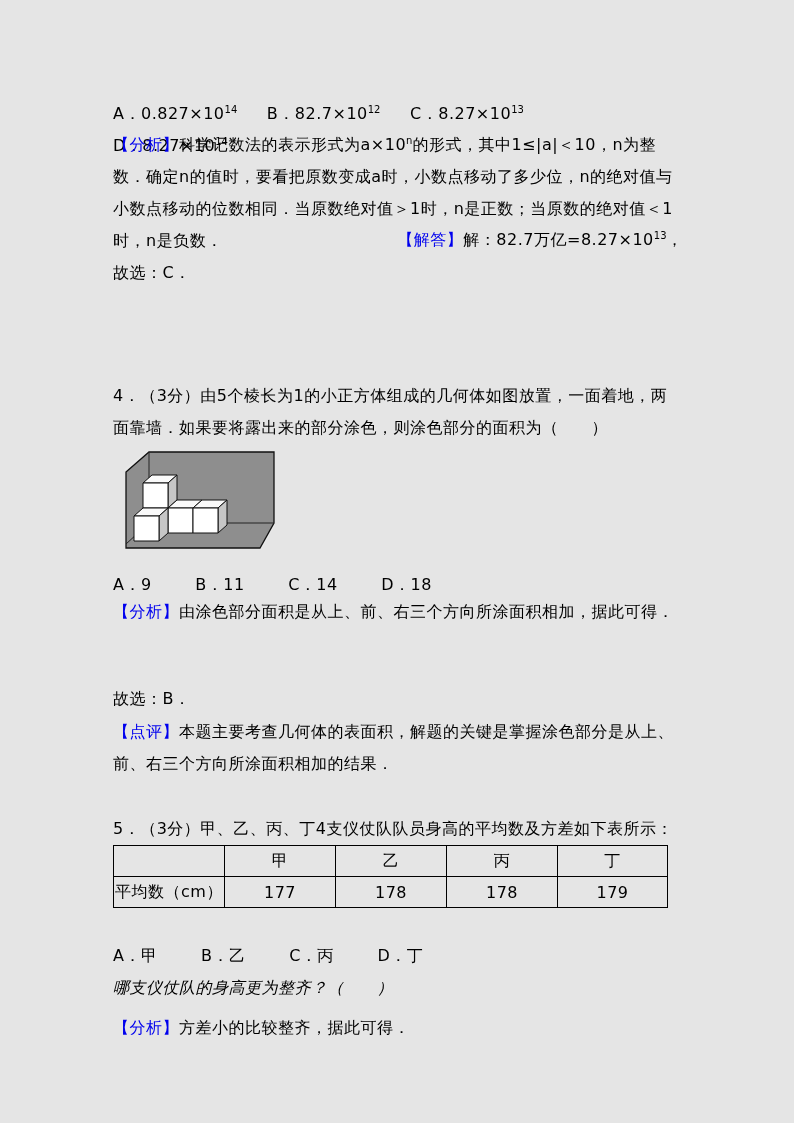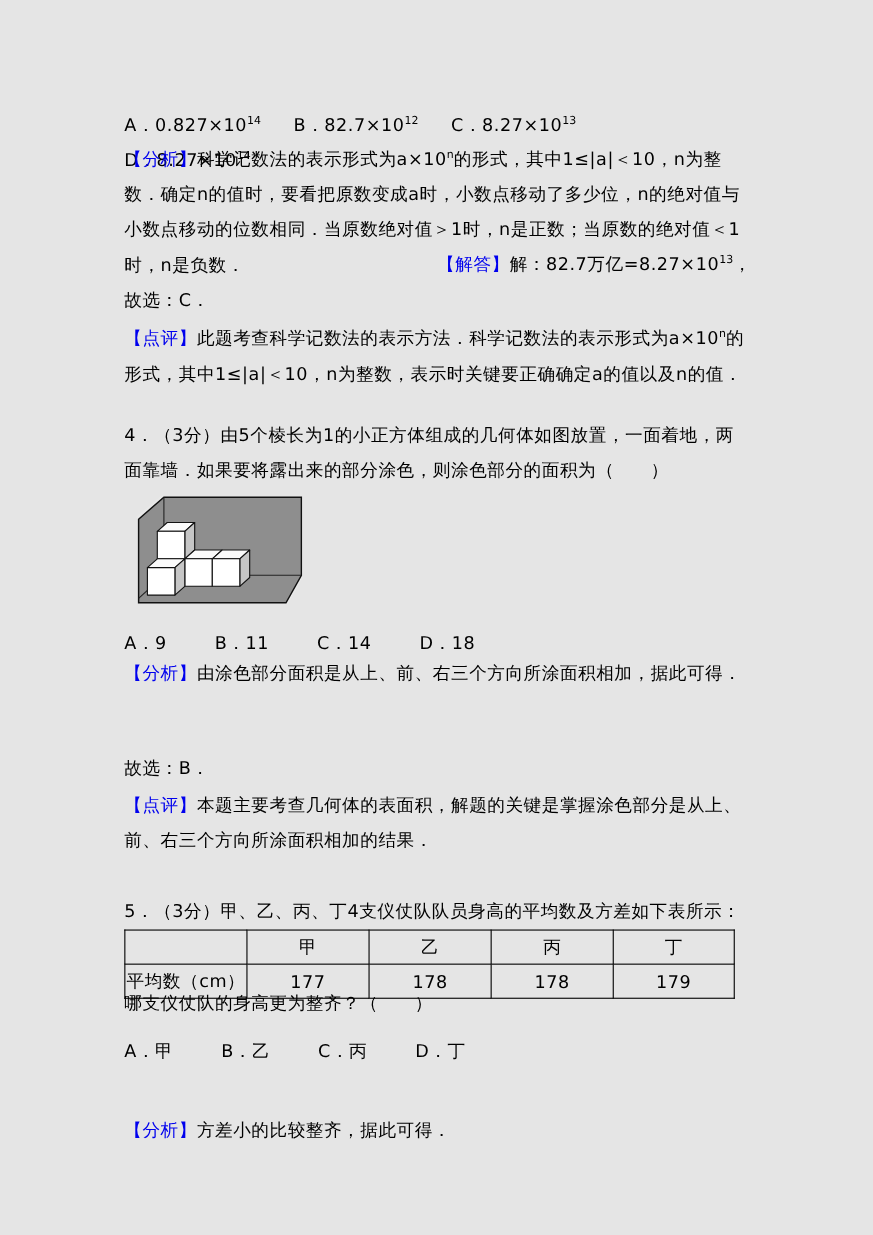--- a/index.html
+++ b/index.html
@@ -56,23 +56,20 @@
   <p class="para" style="top:129px;">
     <span class="lbl">【分析】</span><span>科学记数法的表示形式为a×10</span><sup>n</sup><span>的形式，其中1≤|a|＜10，n为整数．确定n的值时，要看把原数变成a时，小数点移动了多少位，n的绝对值与小数点移动的位数相同．当原数绝对值＞1时，n是正数；当原数的绝对值＜1时，n是负数．</span>
   </p>
 
   <p class="para" style="top:224px;text-align:right;">
     <span class="lbl">【解答】</span><span>解：82.7万亿=8.27×10</span><sup>13</sup><span>，</span>
   </p>
 
   <p class="para" style="top:257px;">故选：C．</p>
 
-  <p class="para" style="top:292px;">
-    <span class="lbl">【点评】</span><span>此题考查科学记数法的表示方法．科学记数法的表示形式为a×10</span><sup>n</sup><span>的形式，其中1≤|a|＜10，n为整数，表示时关键要正确确定a的值以及n的值．</span>
-  </p>
 
   <p class="para" style="top:380px;">4．（3分）由5个棱长为1的小正方体组成的几何体如图放置，一面着地，两面靠墙．如果要将露出来的部分涂色，则涂色部分的面积为（　　）</p>
 
   <div class="figure-wrap">
     <svg width="155" height="100" viewBox="0 0 155 100">
 
       <line x1="4.5" y1="21.5" x2="28.5" y2="1.5" stroke="#e8e8e8" stroke-width="2"></line>
       <line x1="155" y1="74.5" x2="141" y2="99.5" stroke="#e8e8e8" stroke-width="2"></line>
 
       <polygon points="6,23 29,3 154,3 154,74 140,99 6,99" fill="#8e8e8e" stroke="#111111" stroke-width="1.3"></polygon>
@@ -139,21 +136,21 @@
       <tr>
         <td>平均数（cm）</td>
         <td>177</td>
         <td>178</td>
         <td>178</td>
         <td>179</td>
       </tr>
     </tbody>
   </table>
 
-  <p class="para" style="top:896px;">哪支仪仗队的身高更为整齐？（　　）</p>
+  <p class="para" style="top:972px;font-style:italic;">哪支仪仗队的身高更为整齐？（　　）</p>
 
   <p class="para" style="top:940px;">
     <span class="opt-wide">A．甲</span>
     <span class="opt-wide">B．乙</span>
     <span class="opt-wide">C．丙</span>
     <span class="opt-wide">D．丁</span>
   </p>
 
   <p class="para" style="top:1012px;">
     <span class="lbl">【分析】</span><span>方差小的比较整齐，据此可得．</span>

